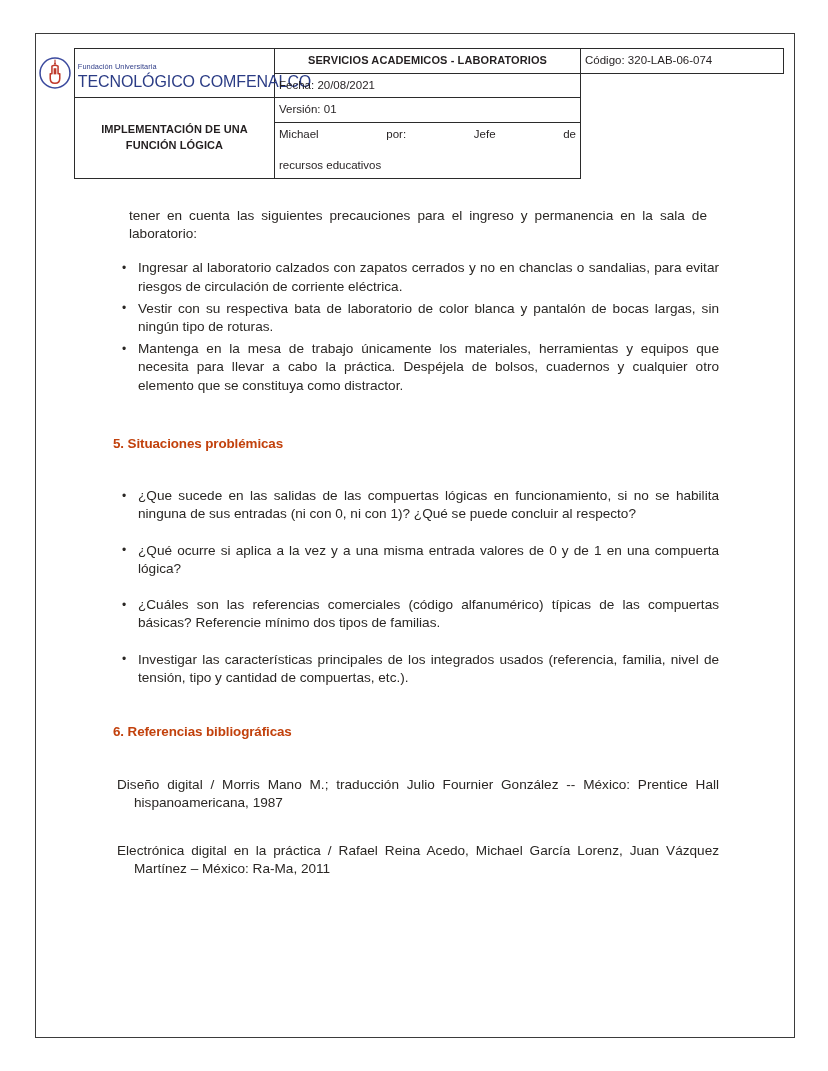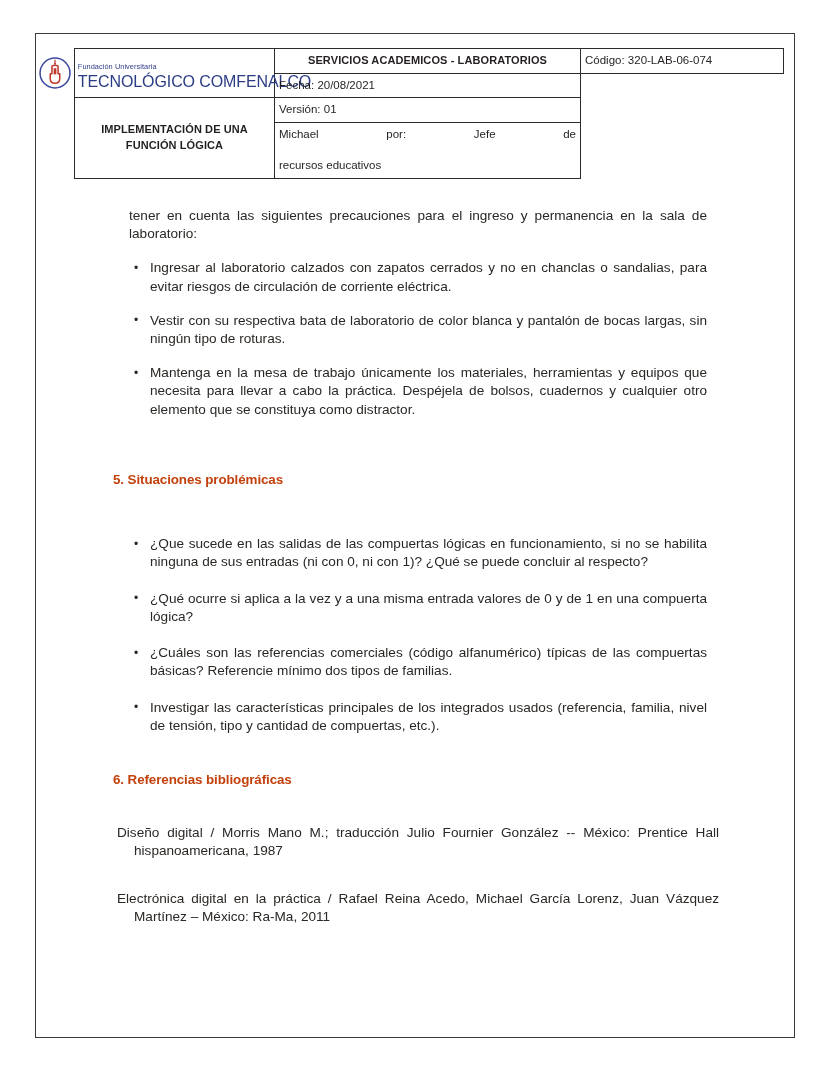--- a/index.html
+++ b/index.html
@@ -122,21 +122,21 @@
   ul.bullets {
     list-style: none;
     margin: 0;
     padding: 0;
   }
   ul.bullets > li {
     position: relative;
     padding-left: 21px;
     text-align: justify;
     text-justify: inter-word;
-    margin: 16px;
+    margin: 4px;
   }
   ul.bullets > li:before {
     content: "\2022";
     position: absolute;
     left: 5px;
     top: -0.5px;
     font-size: 12px;
     color: #2a2724;
   }
   ul.spaced > li { margin-bottom: 18.2px; }

